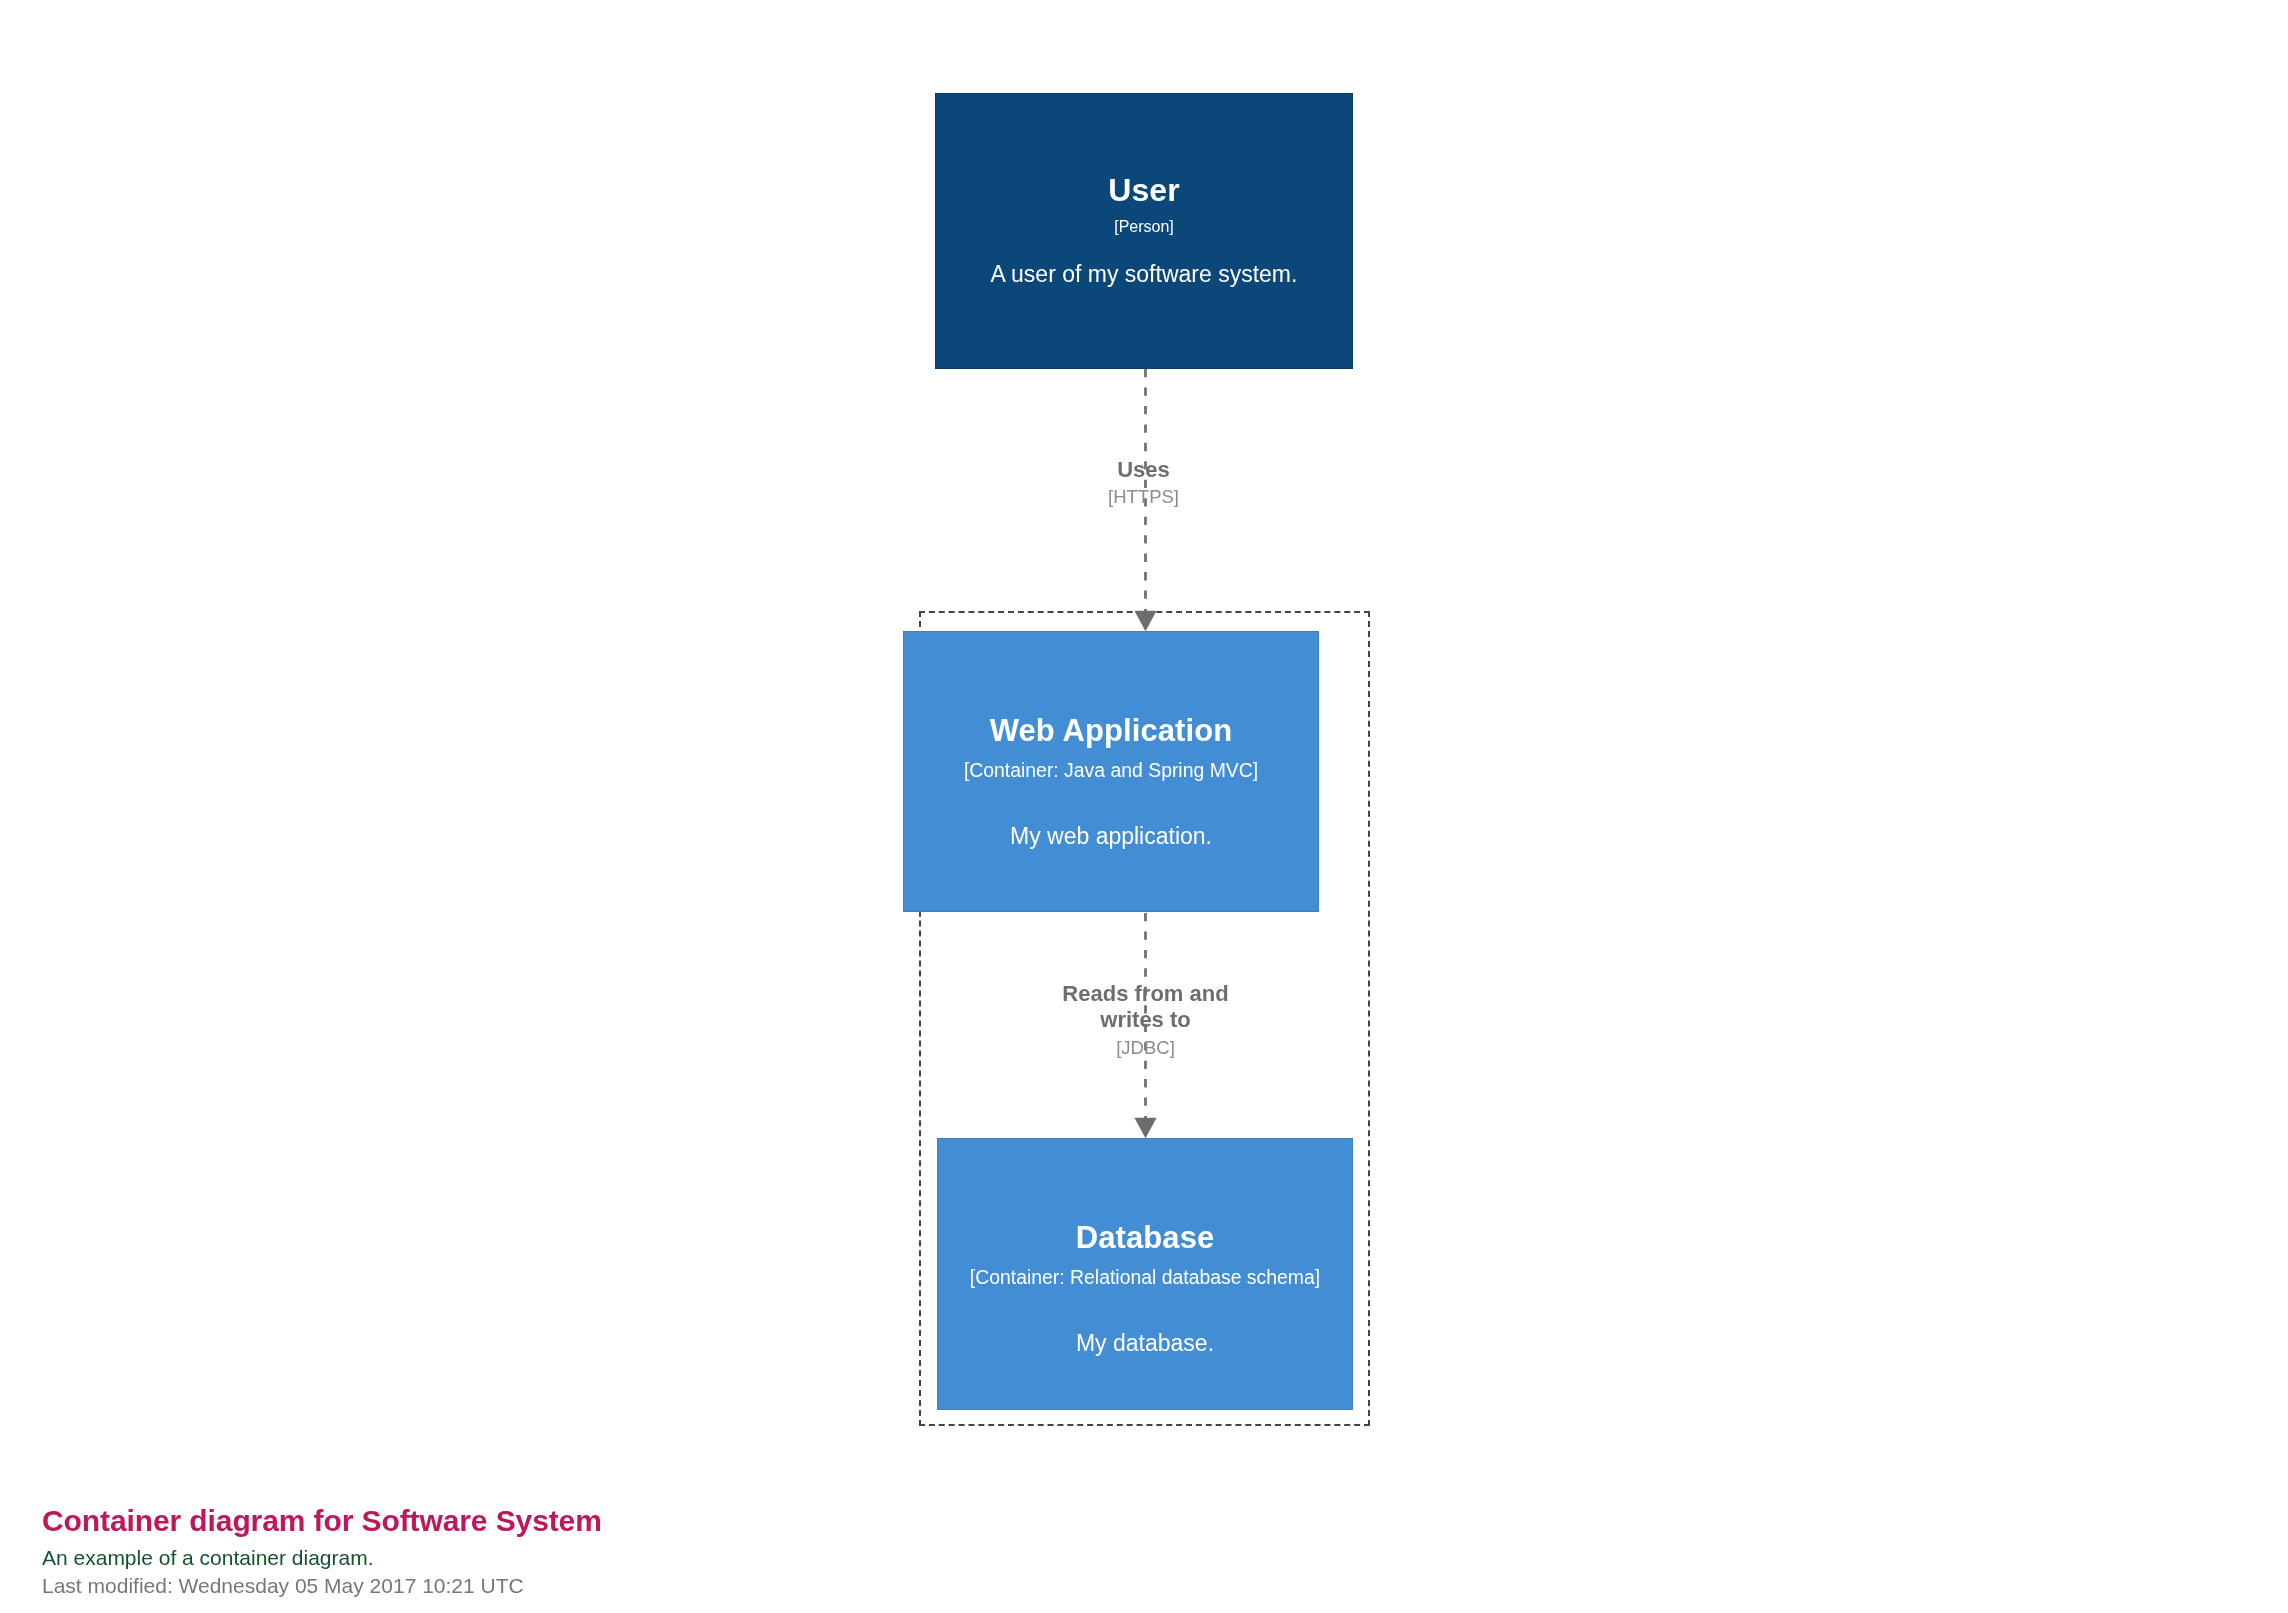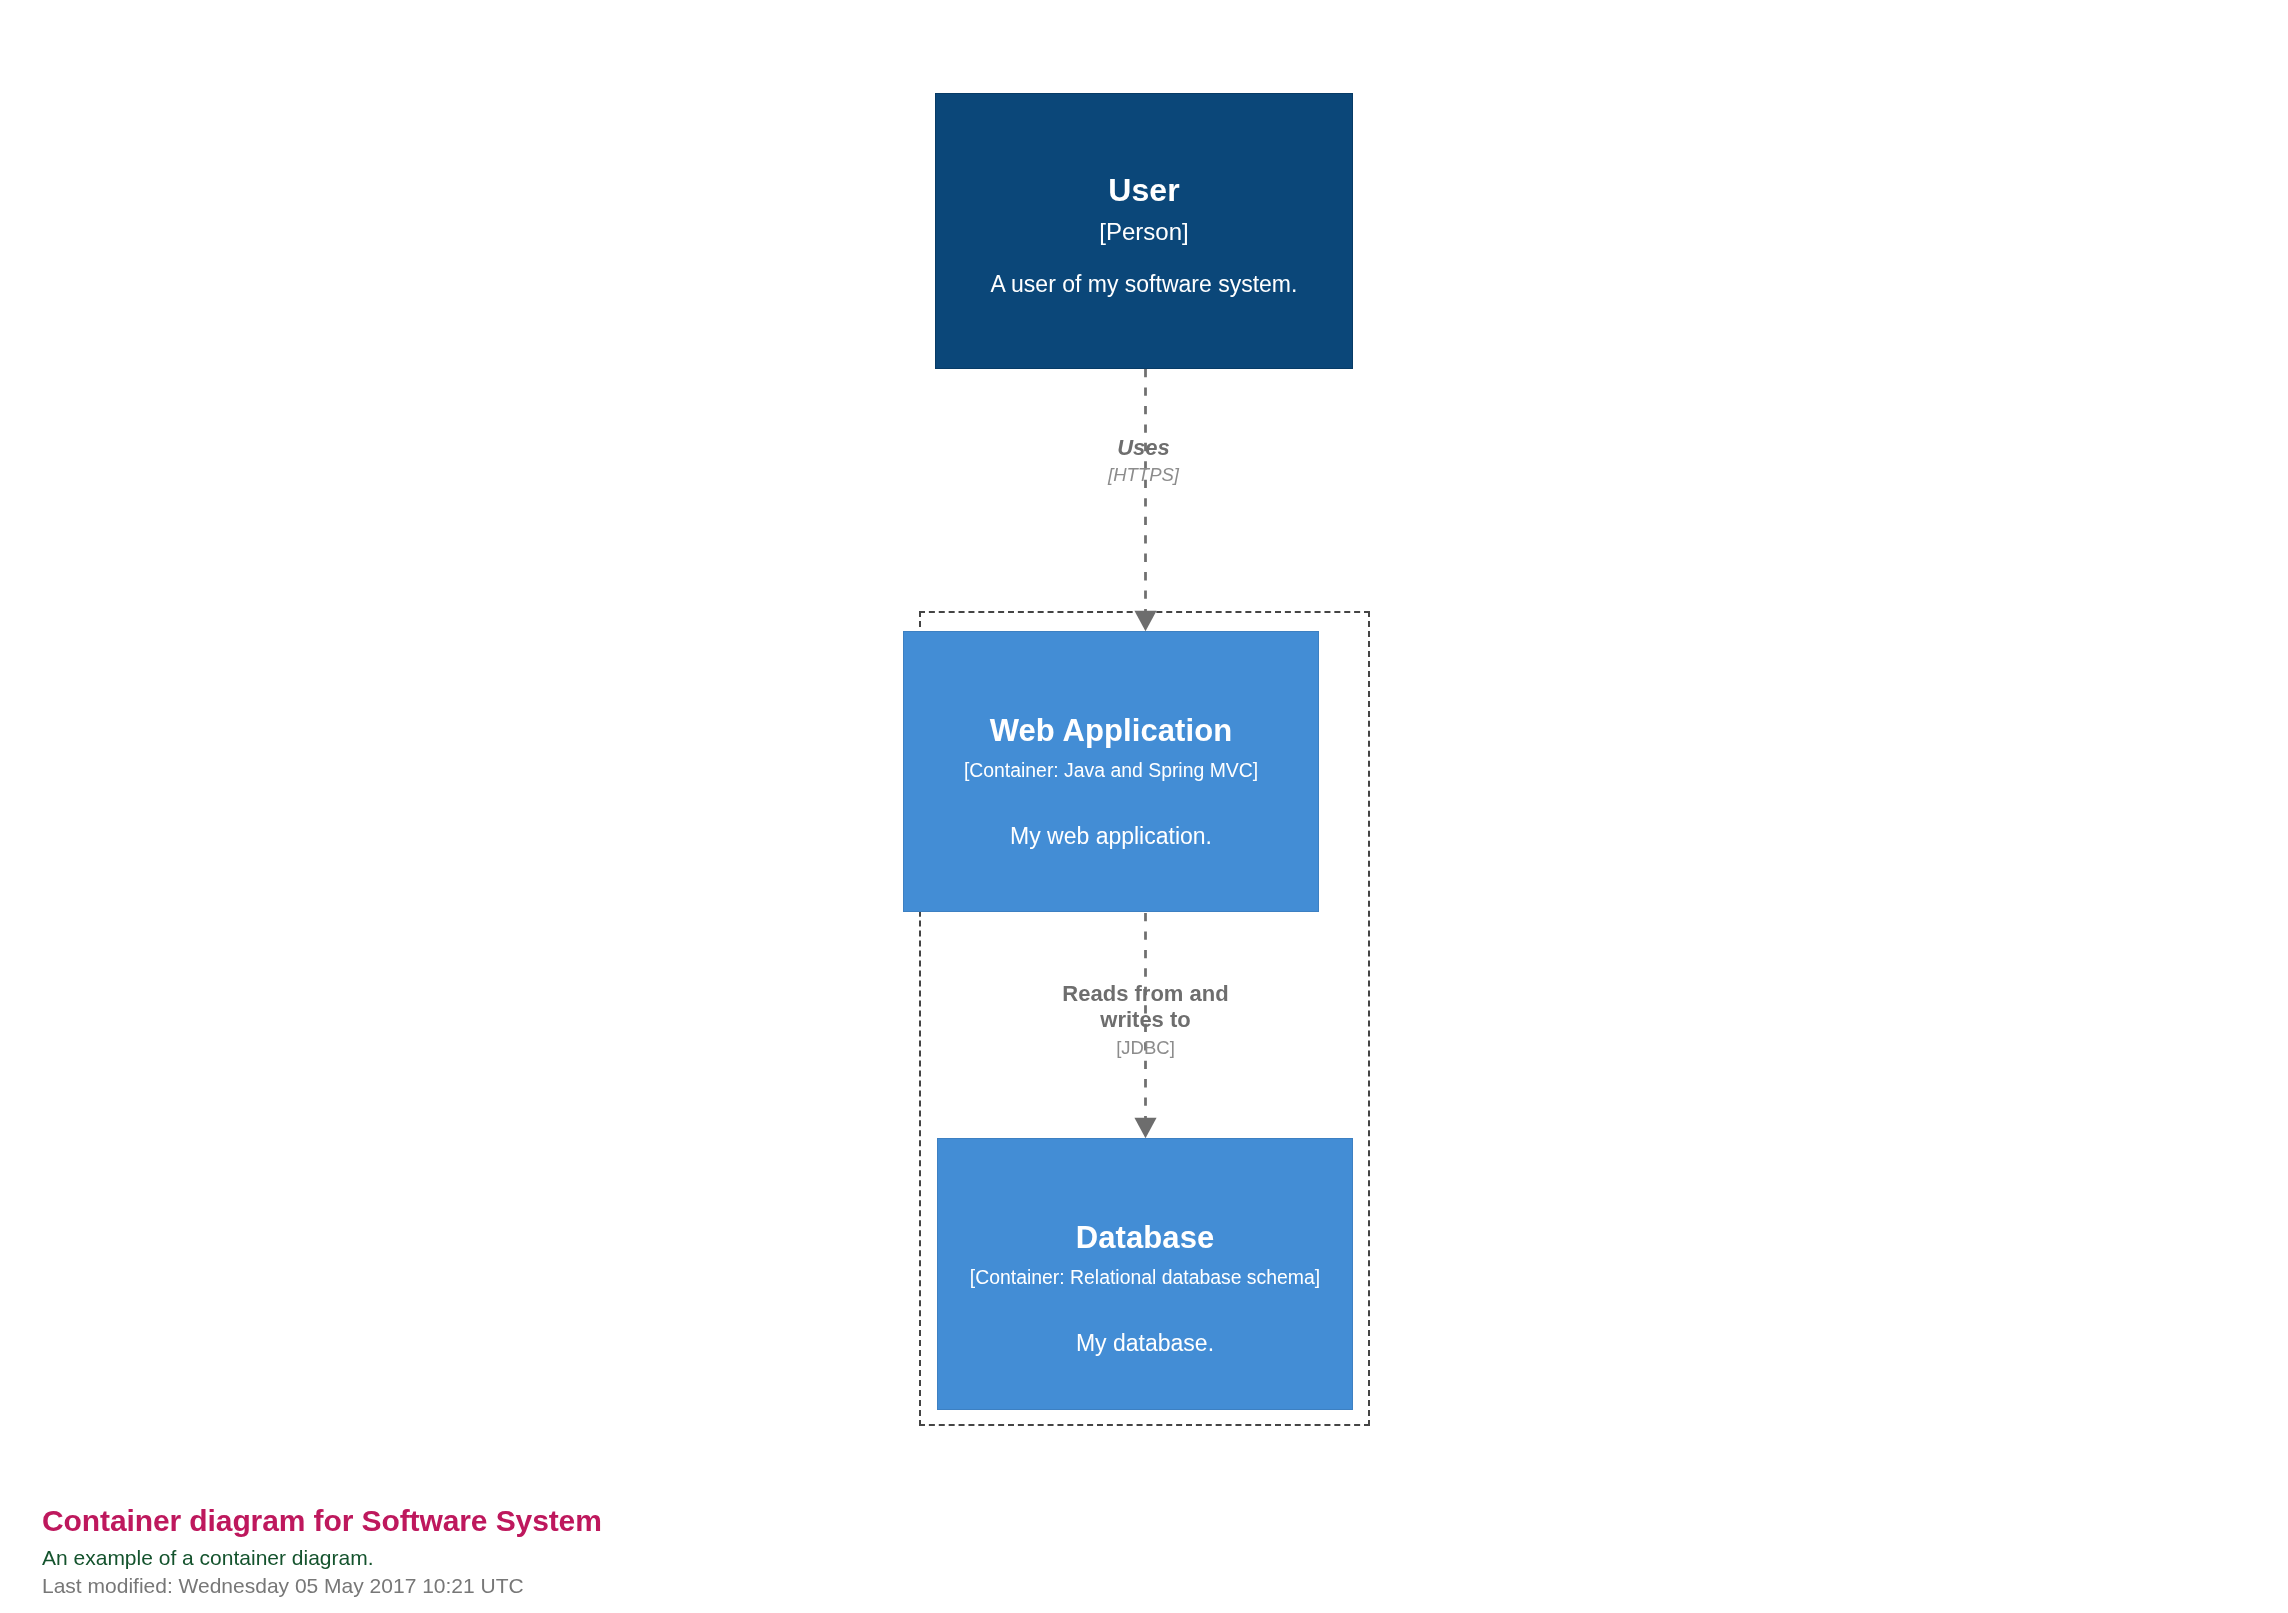--- a/index.html
+++ b/index.html
@@ -48,21 +48,21 @@
   
   .node.person {
     background: #0b4779;
     border: 0.9px solid #073b66;
   }
   .node.person .node-name {
     font-size: 32px;
     margin-top: 78px;
   }
   .node.person .node-type {
-    font-size: 24px;
+    font-size: 16px;
     margin-top: 9.2px;
     text-align: center;
   }
   .node.person .node-desc {
     font-size: 23px;
     margin-top: 24px;
     padding: 0 20px;
   }
 
   
@@ -153,21 +153,21 @@
     <div class="node-type">[Person]</div>
     <div class="node-desc">A user of my software system.</div>
   </div>
 
   <div class="rel" style="left:1144px; top:369px; width:3.7px; height:263px;">
     <svg width="37" height="264" viewBox="0 0 40 286" style="margin-left:-16.6px;">
       <line x1="20" y1="0" x2="20" y2="272" stroke="#707070" stroke-width="3" stroke-dasharray="9,11"></line>
       <polygon points="20,284 8,262 32,262" fill="#6d6d6d"></polygon>
     </svg>
   </div>
-  <div class="rel-label" style="left:959px; top:435px; width:369px;font-style:italic;">
+  <div class="rel-label" style="left:959px; top:457px; width:369px;">
     <div class="rel-desc">Uses</div>
     <div class="rel-tech">[HTTPS]</div>
   </div>
 
   <div class="node container" style="left:903px; top:631px; width:416px; height:281px;">
     <div class="node-name">Web Application</div>
     <div class="node-type">[Container: Java and Spring MVC]</div>
     <div class="node-desc">My web application.</div>
   </div>
 

